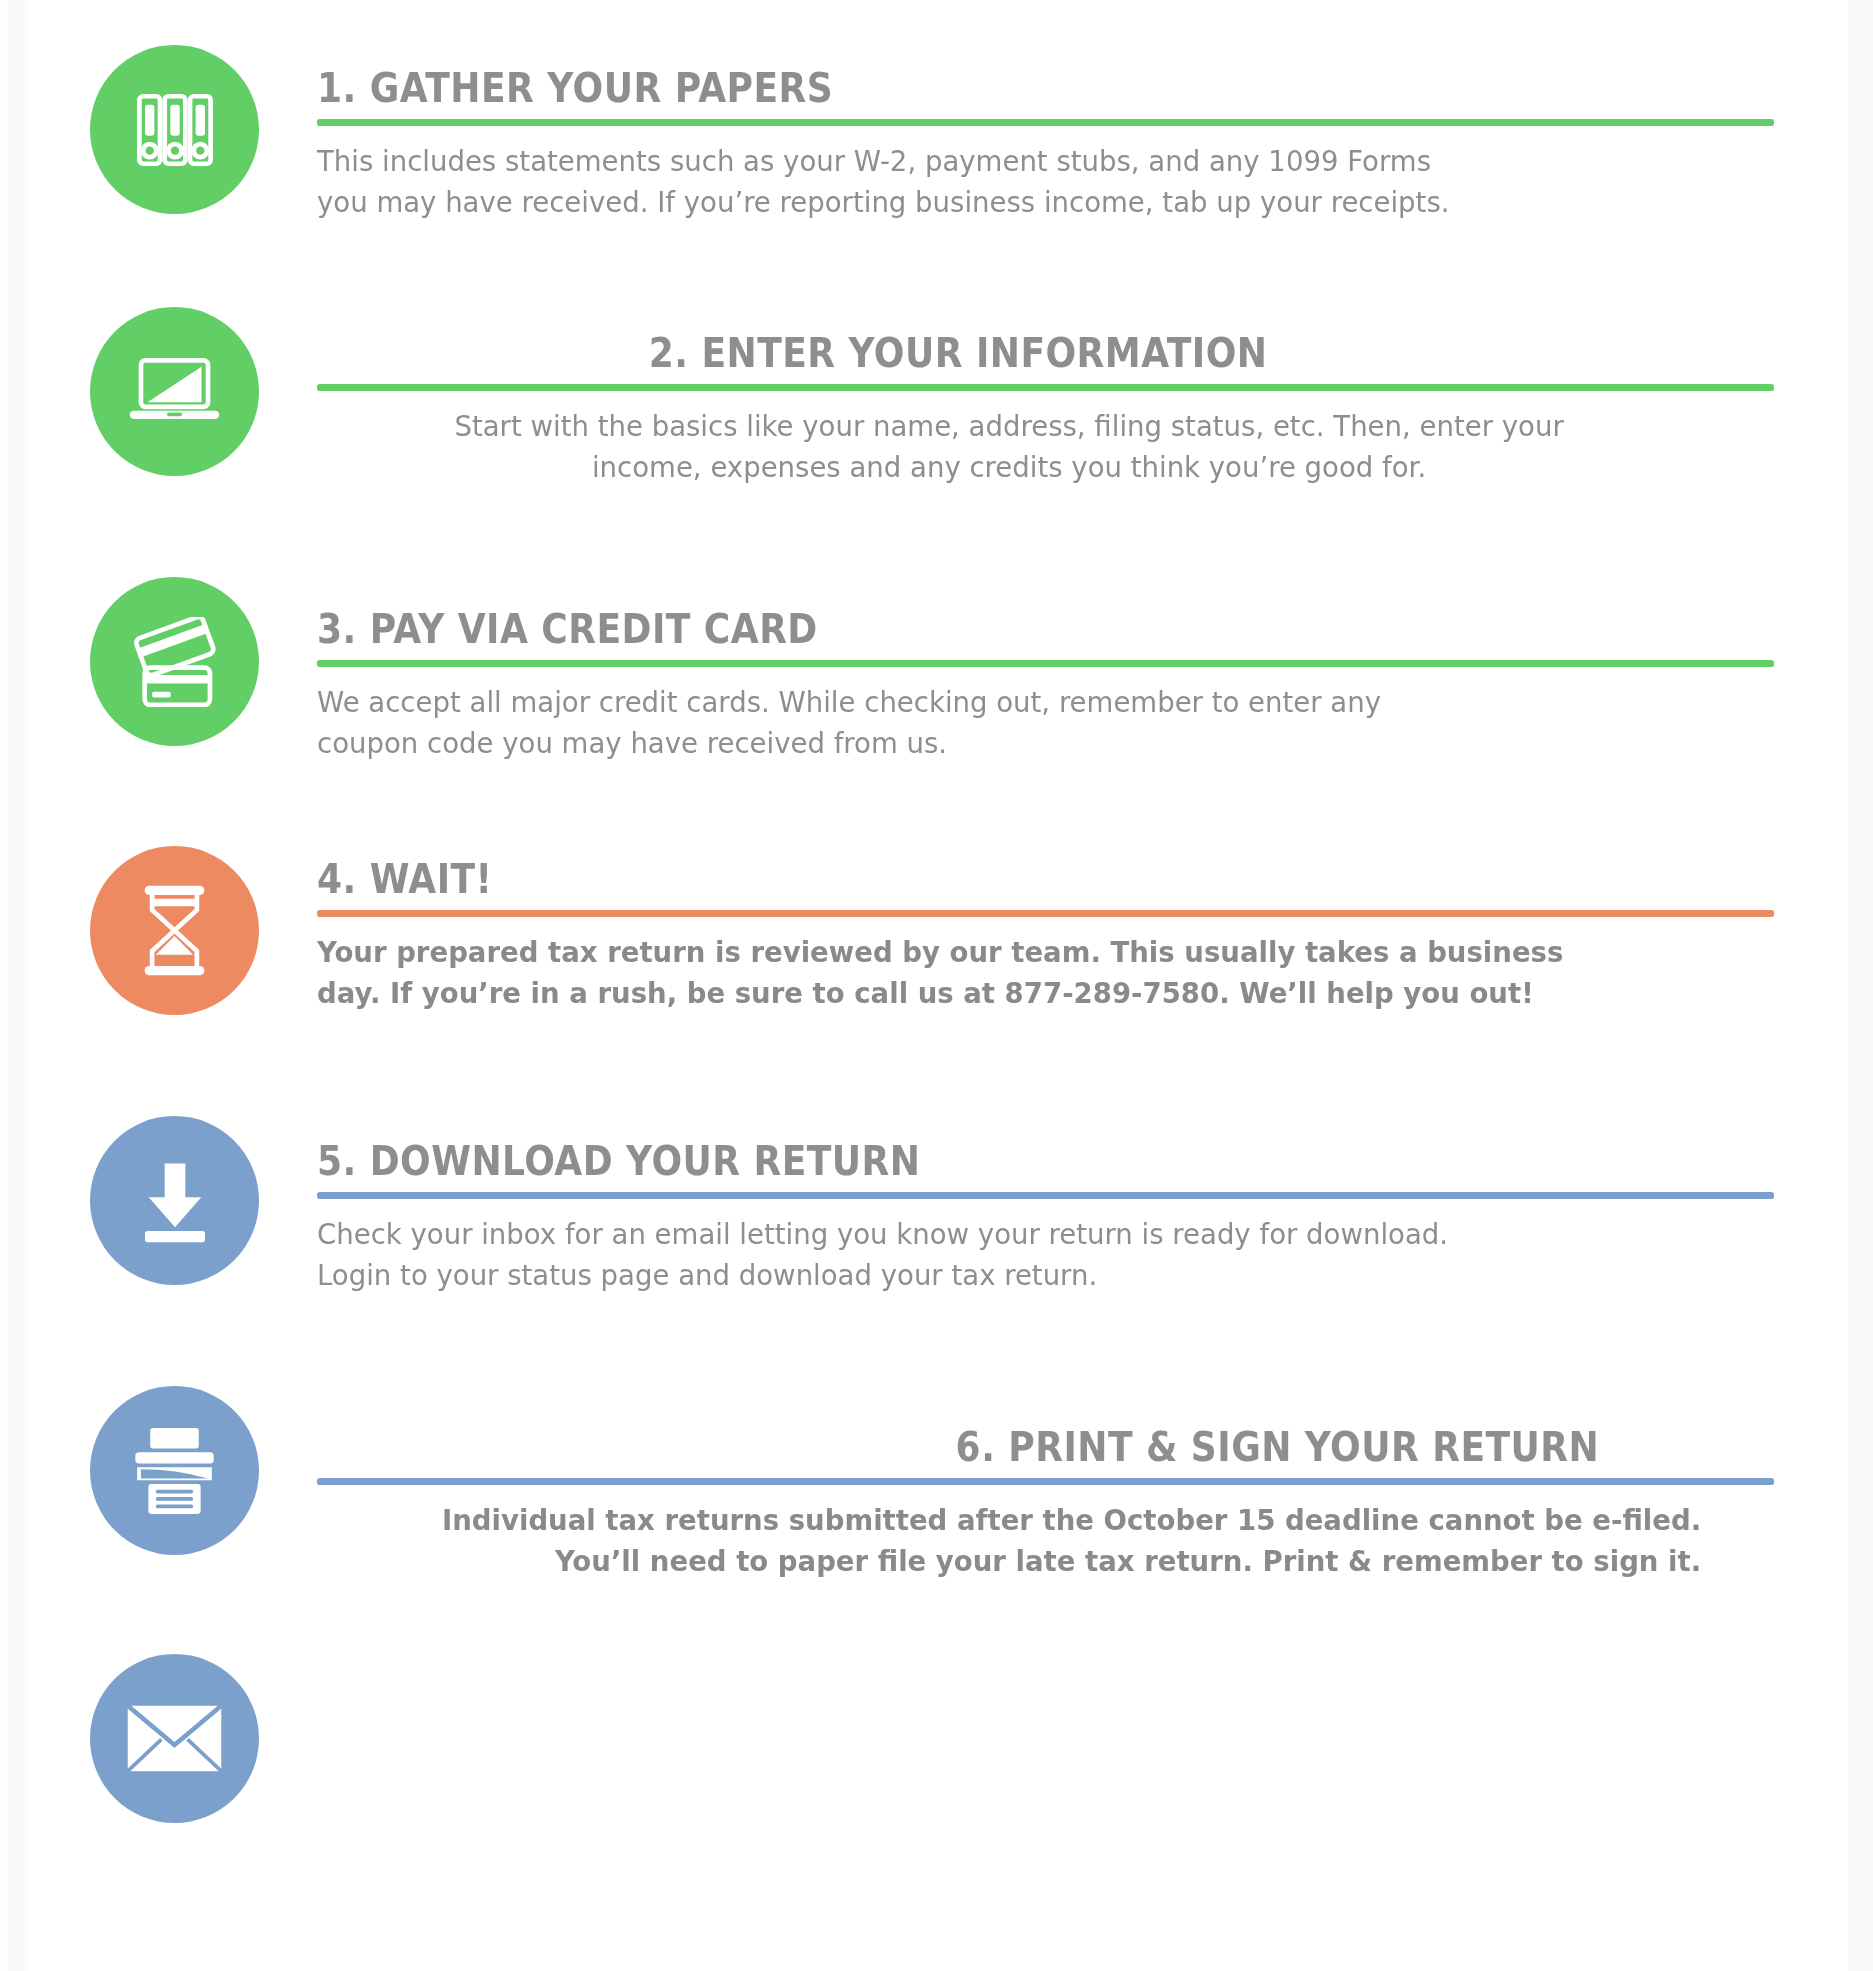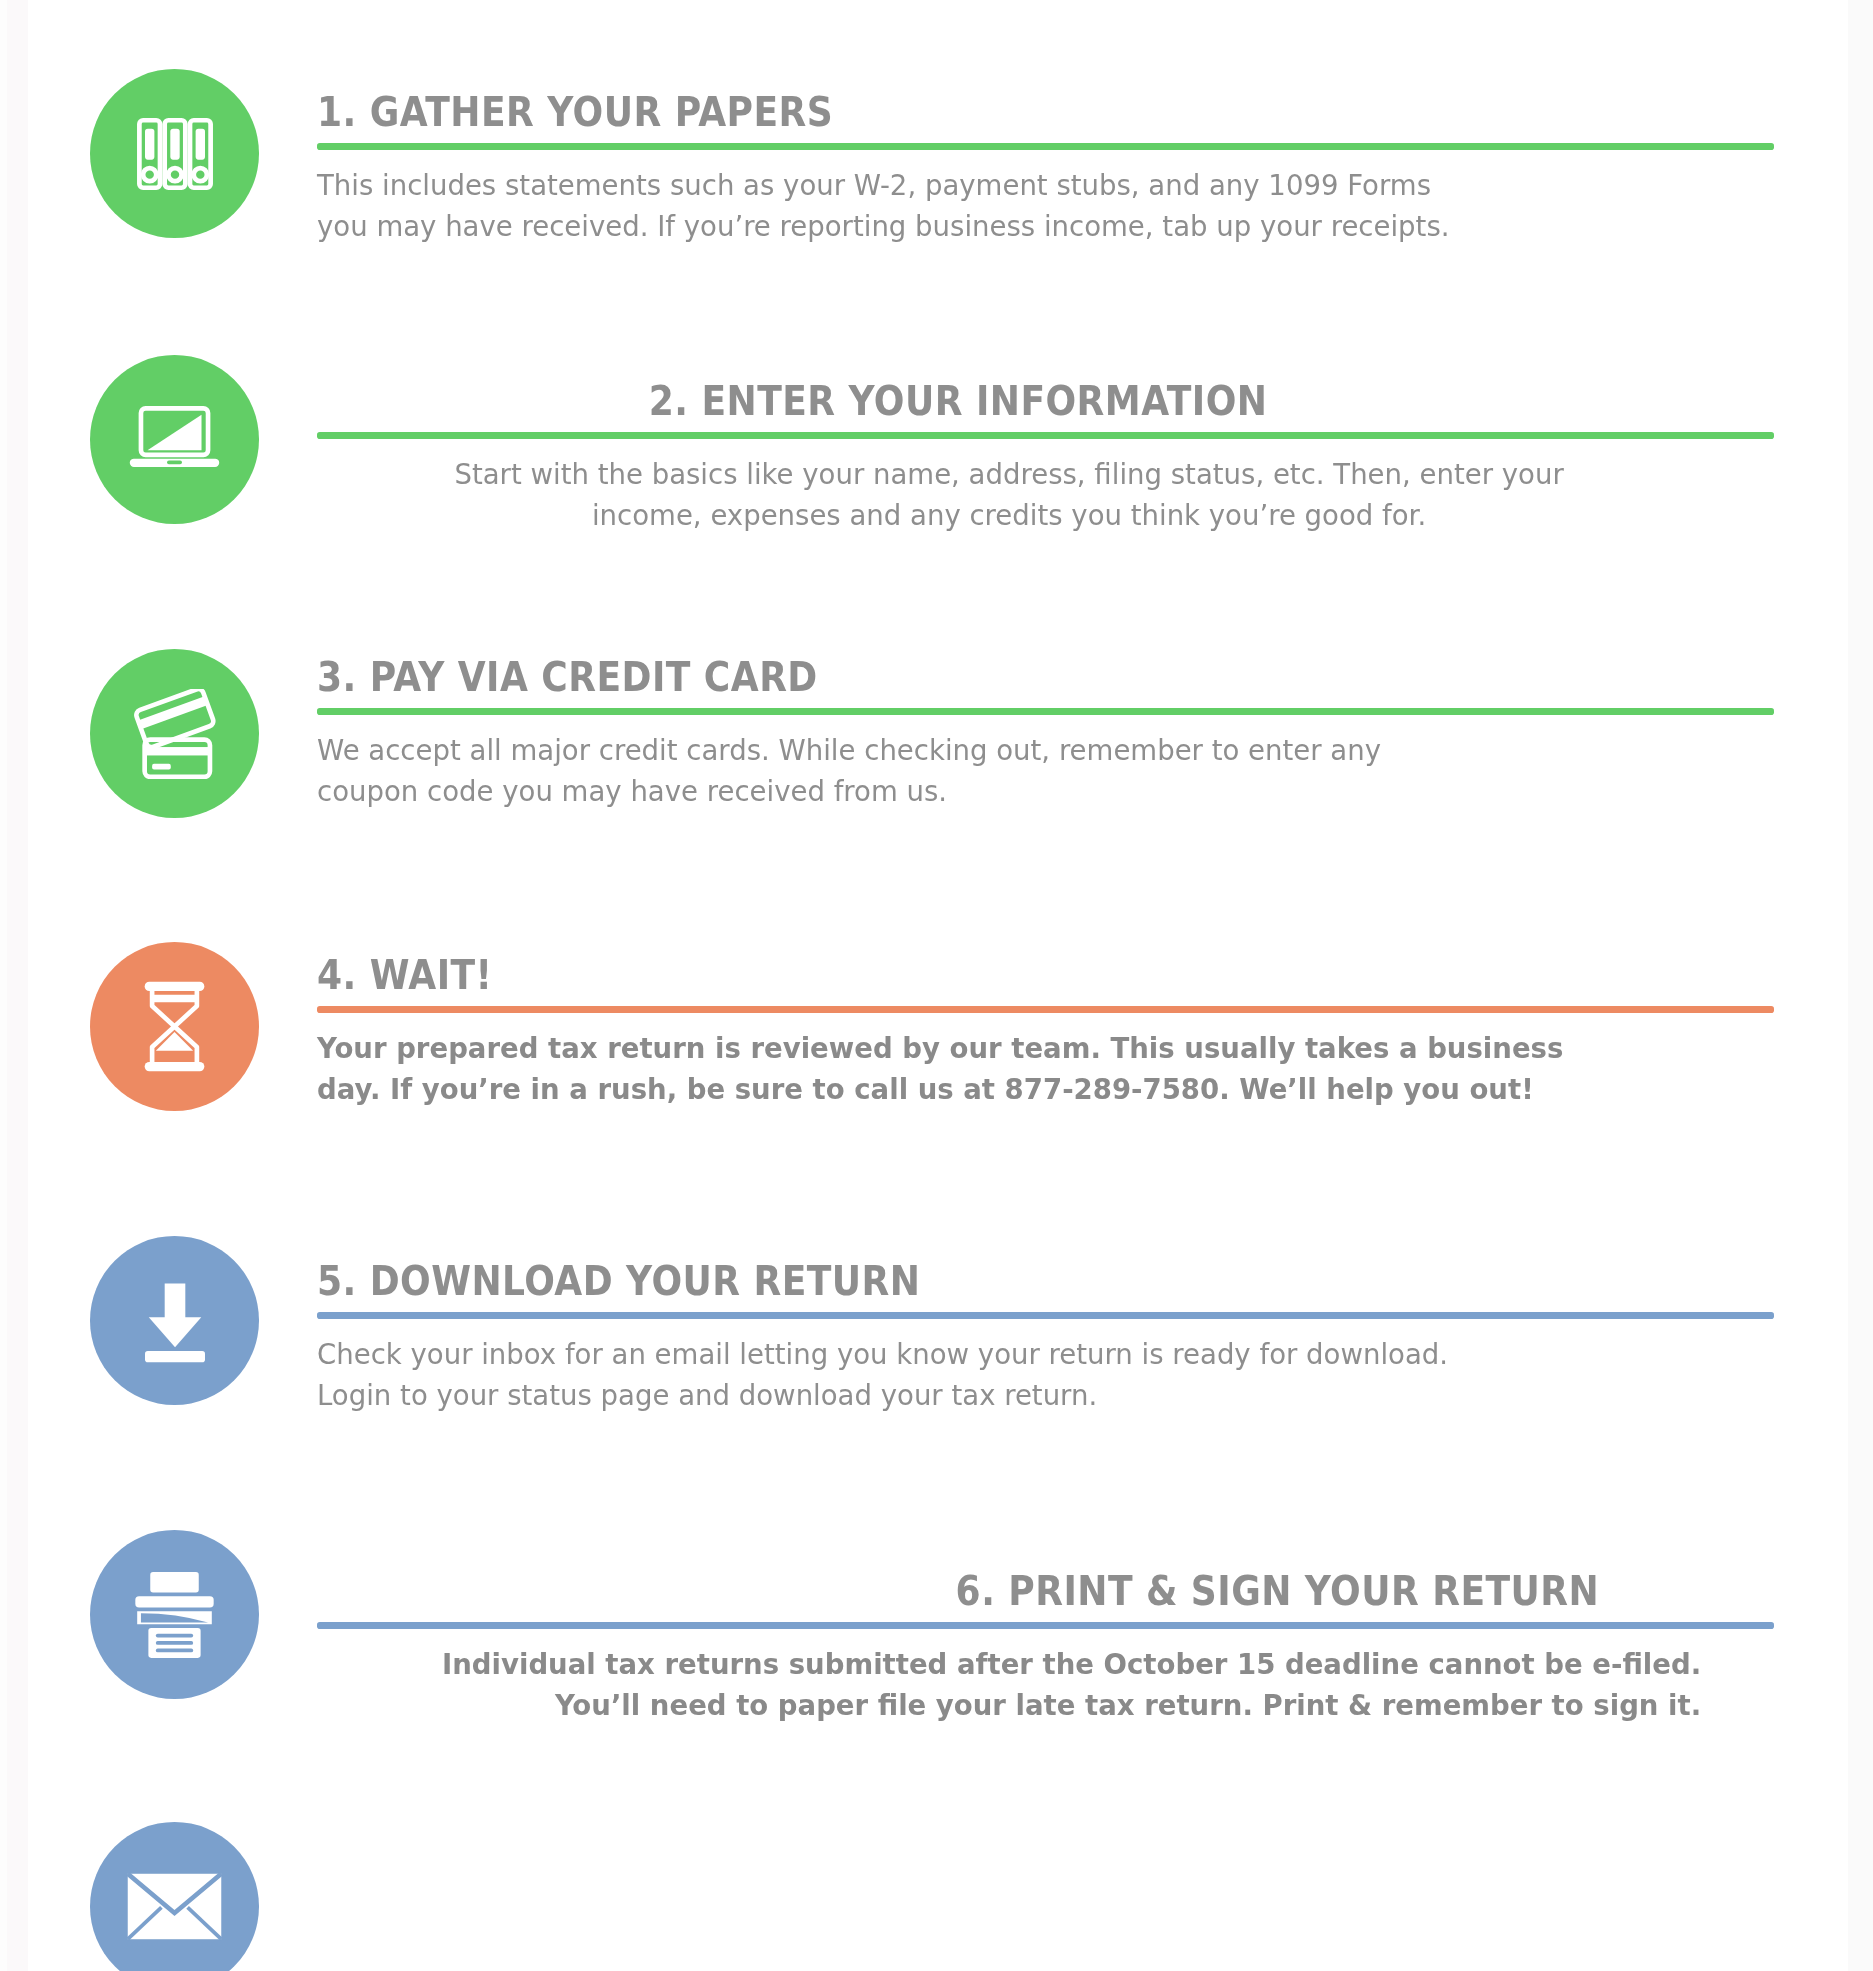--- a/index.html
+++ b/index.html
@@ -29,21 +29,20 @@
 
   .steps {
     position: absolute;
     left: 0; top: 0;
     width: 1874px;
   }
 
   .step {
     position: relative;
     height: 270px;
-    margin-top: 24px;
   }
 
   
   .badge {
     position: absolute;
     left: 90px;
     width: 169px;
     height: 169px;
     border-radius: 50%;
     display: flex;
@@ -94,21 +93,21 @@
   .step-body .ln { display: block; white-space: nowrap; }
 
   
   #step-1 .badge  { top: 45px; }
   #step-1 .content{ top: 67px; }
 
   #step-2 .badge  { top: 37px; }
   #step-2 .content{ top: 62px; text-align: center; }
 
   #step-3 .badge  { top: 37px; }
-  #step-3 .content{ top: 44px; }
+  #step-3 .content{ top: 68px; }
 
   #step-4 .badge  { top: 36px; }
   #step-4 .content{ top: 48px; }
 
   #step-5 .badge  { top: 36px; }
   #step-5 .content{ top: 60px; }
 
   #step-6 .badge  { top: 36px; }
   #step-6 .content{ top: 76px; text-align: right; }
 

